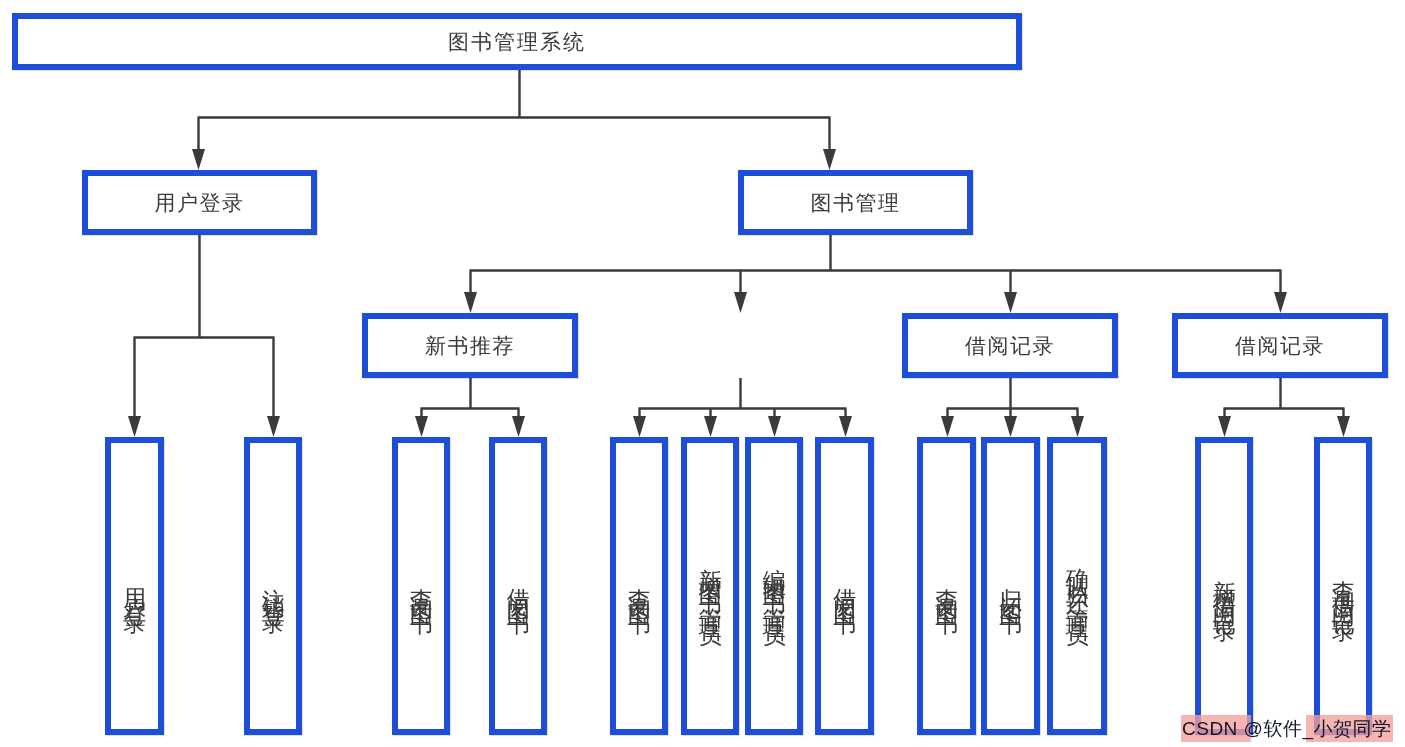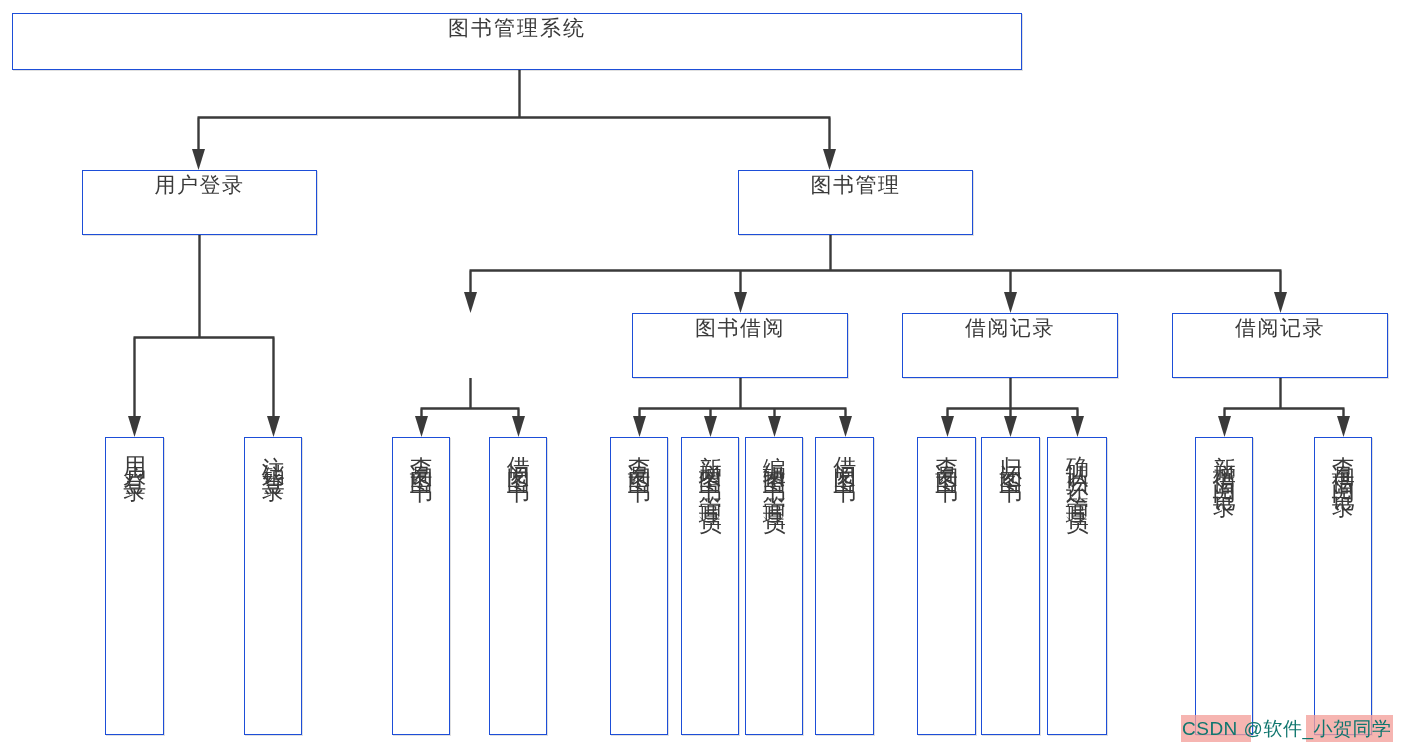--- a/index.html
+++ b/index.html
@@ -14,22 +14,23 @@
   .connectors {
     position: absolute;
     left: 0; top: 0;
     width: 1405px; height: 747px;
     z-index: 1;
   }
   .node {
     position: absolute;
     box-sizing: border-box;
     background: #ffffff;
-    border: 1px solid #1d4ed8;
+    border: 6px solid #1d4ed8;
     display: flex;
+    align-items: center;
     justify-content: center;
     color: #3a3a3a;
     z-index: 2;
     box-shadow: 1px 1px 0 rgba(0,0,0,0.12);
   }
   .node.root   { left: 12px;  top: 13px;  width: 1010px; height: 57px; font-size: 21px; letter-spacing: 2px; }
   .node.branch { top: 170px; width: 235px; height: 65px; font-size: 21px; letter-spacing: 1.5px; }
   .node.module { top: 313px; width: 216px; height: 65px; font-size: 21px; letter-spacing: 1.5px; }
   .node.leaf   { top: 437px; height: 298px; }
   .vtext {
@@ -48,21 +49,21 @@
     background: rgba(243, 160, 155, 0.78);
     z-index: 3;
   }
   .watermark {
     position: absolute;
     left: 1182px;
     top: 717px;
     width: 220px;
     font-size: 19px;
     line-height: 24px;
-    color: #0f766e;
+    color: #0f172a;
     letter-spacing: 0.5px;
     white-space: nowrap;
     z-index: 4;
   }
 </style>
 </head>
 <body>
 
 <div class="canvas">
 
@@ -127,22 +128,22 @@
     <span>图书管理系统</span>
   </div>
 
   <div class="node branch" style="left:82px;">
     <span>用户登录</span>
   </div>
   <div class="node branch" style="left:738px;">
     <span>图书管理</span>
   </div>
 
-  <div class="node module" style="left:632px;">
-    <span>图书借阅</span>
+  <div class="node module" style="left:362px;">
+    <span>新书推荐</span>
   </div>
   <div class="node module" style="left:902px;">
     <span>借阅记录</span>
   </div>
   <div class="node module" style="left:1172px;">
     <span>借阅记录</span>
   </div>
 
   <div class="node leaf" style="left:105px;width:59px;">
     <span class="vtext">用户登录</span>

